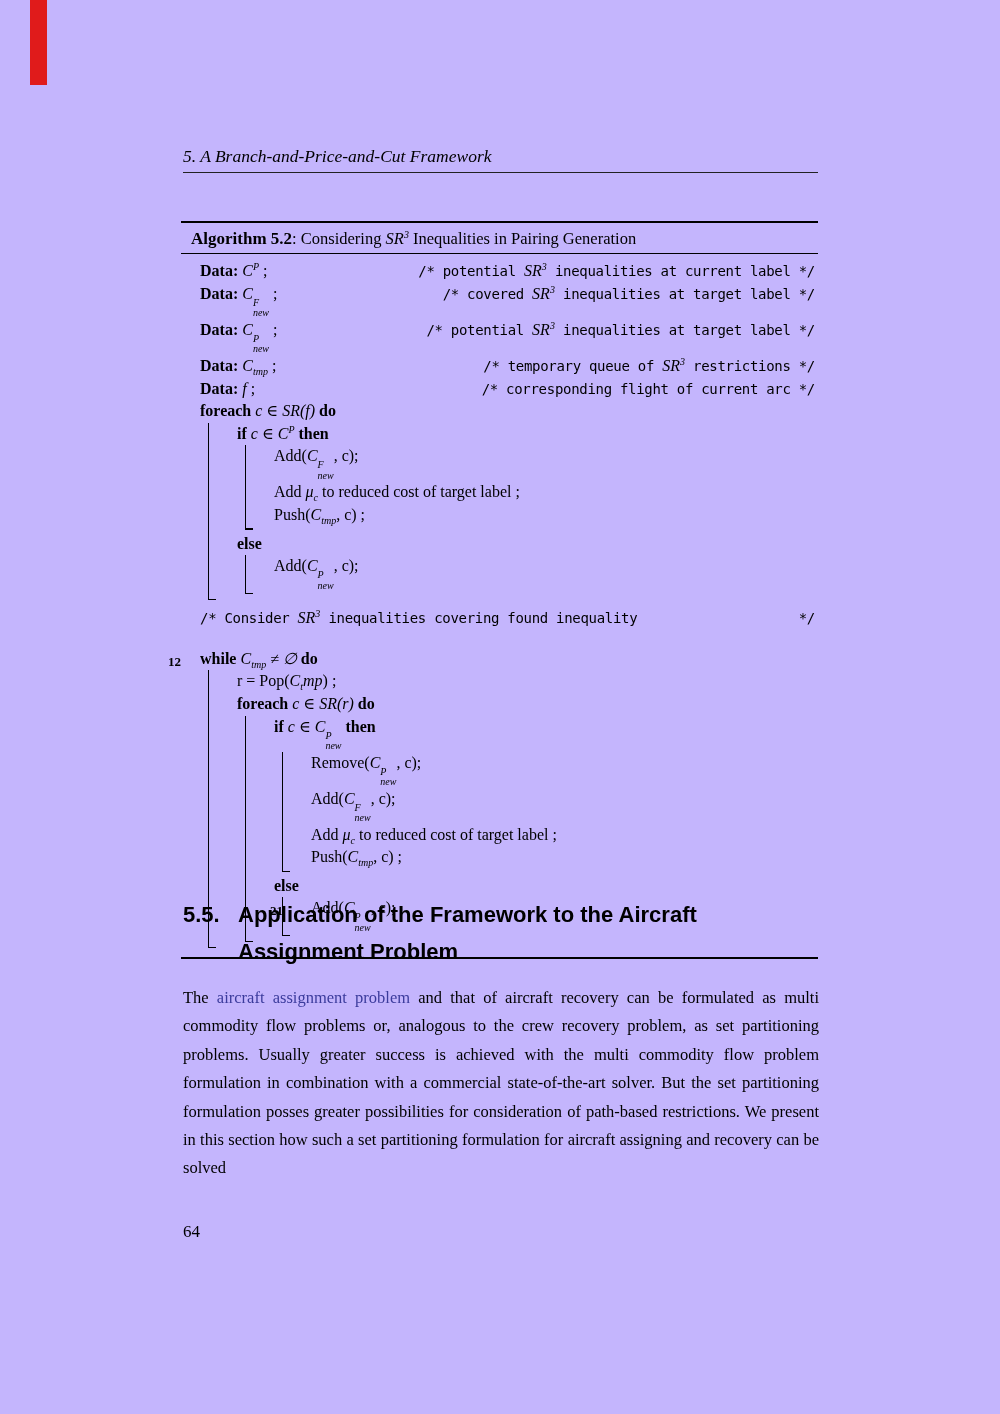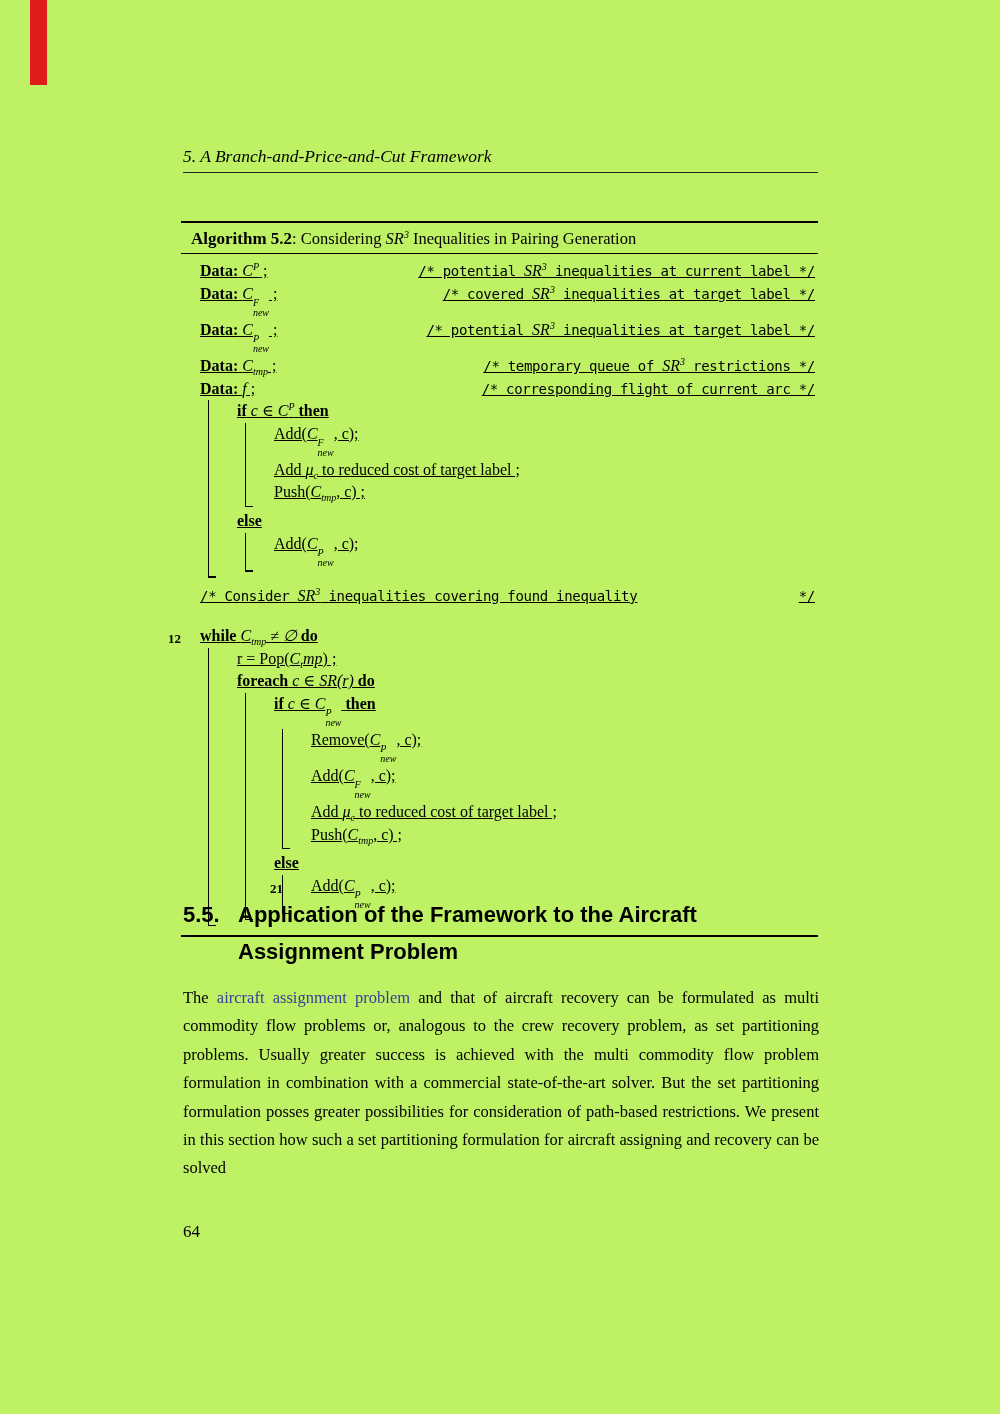--- a/index.html
+++ b/index.html
@@ -1,17 +1,17 @@
 <!DOCTYPE html>
 <html><head>
 <meta charset="utf-8">
 <style>
   html,body { margin:0; padding:0; background:#ffffff; }
   .page {
-    position:relative; width:1000px; height:1414px; background:#bef264;
+    position:relative; width:1000px; height:1414px; background:#c4b5fd;
     font-family:"Liberation Serif","DejaVu Serif",serif; color:#000;
     overflow:hidden;
   }
   .red-bar { position:absolute; left:30px; top:0; width:17px; height:85px; }
 
   
   .running-header {
     position:absolute; left:183px; top:144px; width:635px;
     font-style:italic; font-size:17.5px; line-height:24px;
     border-bottom:1px solid #222; padding-bottom:4px;
@@ -20,21 +20,21 @@
   
   .algo { position:absolute; left:181px; top:221px; width:637px; font-size:16px; }
   .rule-thick { height:2px; background:#000; }
   .rule-thin  { height:1.4px; background:#000; }
   .algo-caption { padding:4px 0 3px 10px; font-size:16.5px; line-height:23px; white-space:pre; }
   .algo-caption .sg-k { font-size:17px; }
   .algo-lines { position:relative; padding:6px 3px 6px 19px; }
 
   .aline {
     display:flex; justify-content:space-between; align-items:baseline;
-    min-height:22.6px; line-height:22.6px; white-space:pre;text-decoration:underline;
+    min-height:22.6px; line-height:22.6px; white-space:pre;
   }
   .cmtline { margin-top:7px; margin-bottom:18px; }
   .amain { white-space:pre; }
   .acomment { white-space:pre; text-align:right; }
 
   .sg-t  { }
   .sg-k  { font-weight:bold; }
   .sg-m  { font-style:italic; }
   .sg-c  { font-family:"DejaVu Sans Mono","Liberation Mono",monospace; font-size:14px; letter-spacing:-0.3px; }
   .sg-sup{ font-style:italic; font-size:10px; vertical-align:6px;  line-height:0; }
@@ -88,20 +88,21 @@
     <div class="rule-thick"></div>
     <div class="algo-caption"><span class="sg-k">Algorithm 5.2</span><span class="sg-t">: Considering </span><span class="sg-m">SR</span><span class="sg-sup">3</span><span class="sg-t"> Inequalities in Pairing Generation</span></div>
     <div class="rule-thin"></div>
 
     <div class="algo-lines">
       <div class="aline"><span class="amain"><span class="sg-k">Data:</span><span class="sg-t"> </span><span class="sg-m">C</span><span class="sg-sup">P</span><span class="sg-t"> ;</span></span><span class="acomment"><span class="sg-c">/* potential </span><span class="sg-m">SR</span><span class="sg-sup">3</span><span class="sg-c"> inequalities at current label */</span></span></div>
       <div class="aline"><span class="amain"><span class="sg-k">Data:</span><span class="sg-t"> </span><span class="sg-m">C</span><span class="ss"><span>F</span><span>new</span></span><span class="sg-t"> ;</span></span><span class="acomment"><span class="sg-c">/* covered </span><span class="sg-m">SR</span><span class="sg-sup">3</span><span class="sg-c"> inequalities at target label */</span></span></div>
       <div class="aline"><span class="amain"><span class="sg-k">Data:</span><span class="sg-t"> </span><span class="sg-m">C</span><span class="ss"><span>P</span><span>new</span></span><span class="sg-t"> ;</span></span><span class="acomment"><span class="sg-c">/* potential </span><span class="sg-m">SR</span><span class="sg-sup">3</span><span class="sg-c"> inequalities at target label */</span></span></div>
       <div class="aline"><span class="amain"><span class="sg-k">Data:</span><span class="sg-t"> </span><span class="sg-m">C</span><span class="sg-sub">tmp</span><span class="sg-t"> ;</span></span><span class="acomment"><span class="sg-c">/* temporary queue of </span><span class="sg-m">SR</span><span class="sg-sup">3</span><span class="sg-c"> restrictions */</span></span></div>
       <div class="aline"><span class="amain"><span class="sg-k">Data:</span><span class="sg-t"> </span><span class="sg-m">f</span><span class="sg-t"> ;</span></span><span class="acomment"><span class="sg-c">/* corresponding flight of current arc */</span></span></div>
+      <div class="aline"><span class="amain"><span class="sg-k">foreach</span><span class="sg-t"> </span><span class="sg-m">c ∈ SR(f)</span><span class="sg-t"> </span><span class="sg-k">do</span></span></div>
 
       <div class="ablock">
         <div class="aline"><span class="amain"><span class="sg-k">if</span><span class="sg-t"> </span><span class="sg-m">c ∈ C</span><span class="sg-sup">P</span><span class="sg-t"> </span><span class="sg-k">then</span></span></div>
         <div class="ablock">
           <div class="aline"><span class="amain"><span class="sg-t">Add(</span><span class="sg-m">C</span><span class="ss"><span>F</span><span>new</span></span><span class="sg-t">, c);</span></span></div>
           <div class="aline"><span class="amain"><span class="sg-t">Add </span><span class="sg-m">μ</span><span class="sg-sub">c</span><span class="sg-t"> to reduced cost of target label ;</span></span></div>
           <div class="aline"><span class="amain"><span class="sg-t">Push(</span><span class="sg-m">C</span><span class="sg-sub">tmp</span><span class="sg-t">, c) ;</span></span></div>
         </div>
         <div class="aline"><span class="amain"><span class="sg-k">else</span></span></div>
         <div class="ablock">

